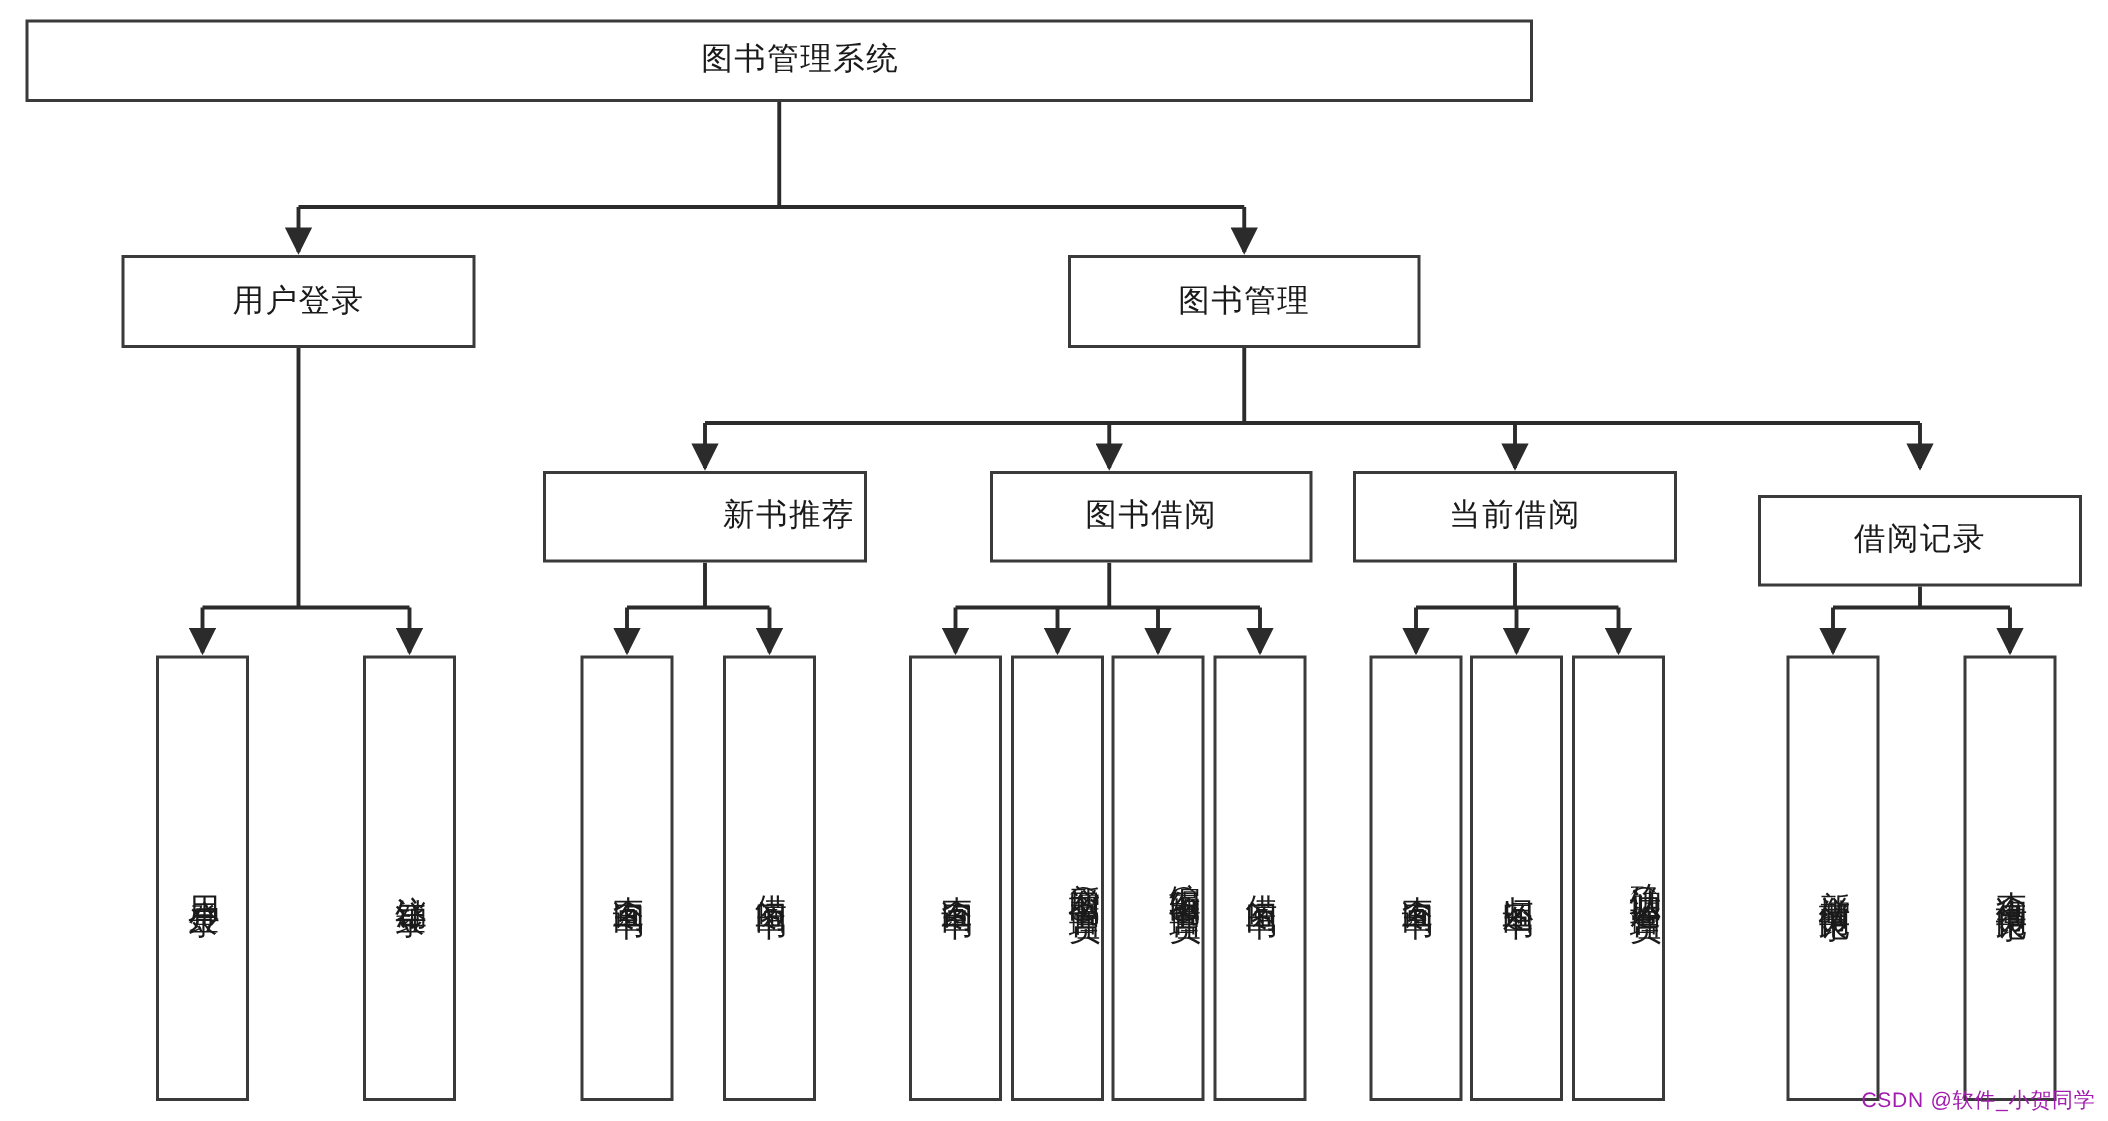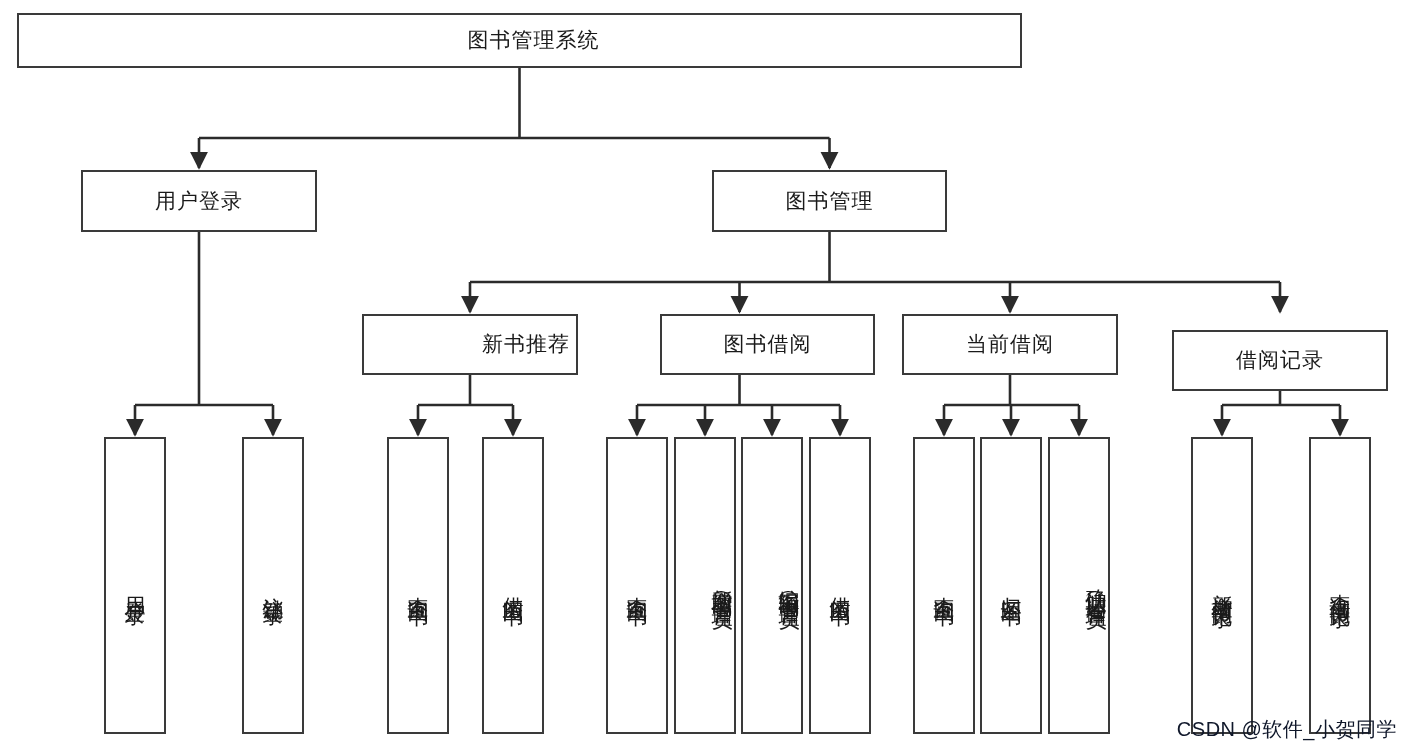--- a/index.html
+++ b/index.html
@@ -53,22 +53,22 @@
     left: 0;
     top: 0;
     width: 1405px;
     height: 747px;
     pointer-events: none;
   }
   .watermark {
     position: absolute;
     right: 8px;
     bottom: 4px;
-    font-size: 20px;
-    color: #0f172a;
+    font-size: 14px;
+    color: #a21caf;
     letter-spacing: 0.5px;
     white-space: nowrap;
     text-align: right;
   }
 </style>
 </head>
 <body>
 
 <div id="canvas">
   <svg class="edges" viewBox="0 0 1405 747">

